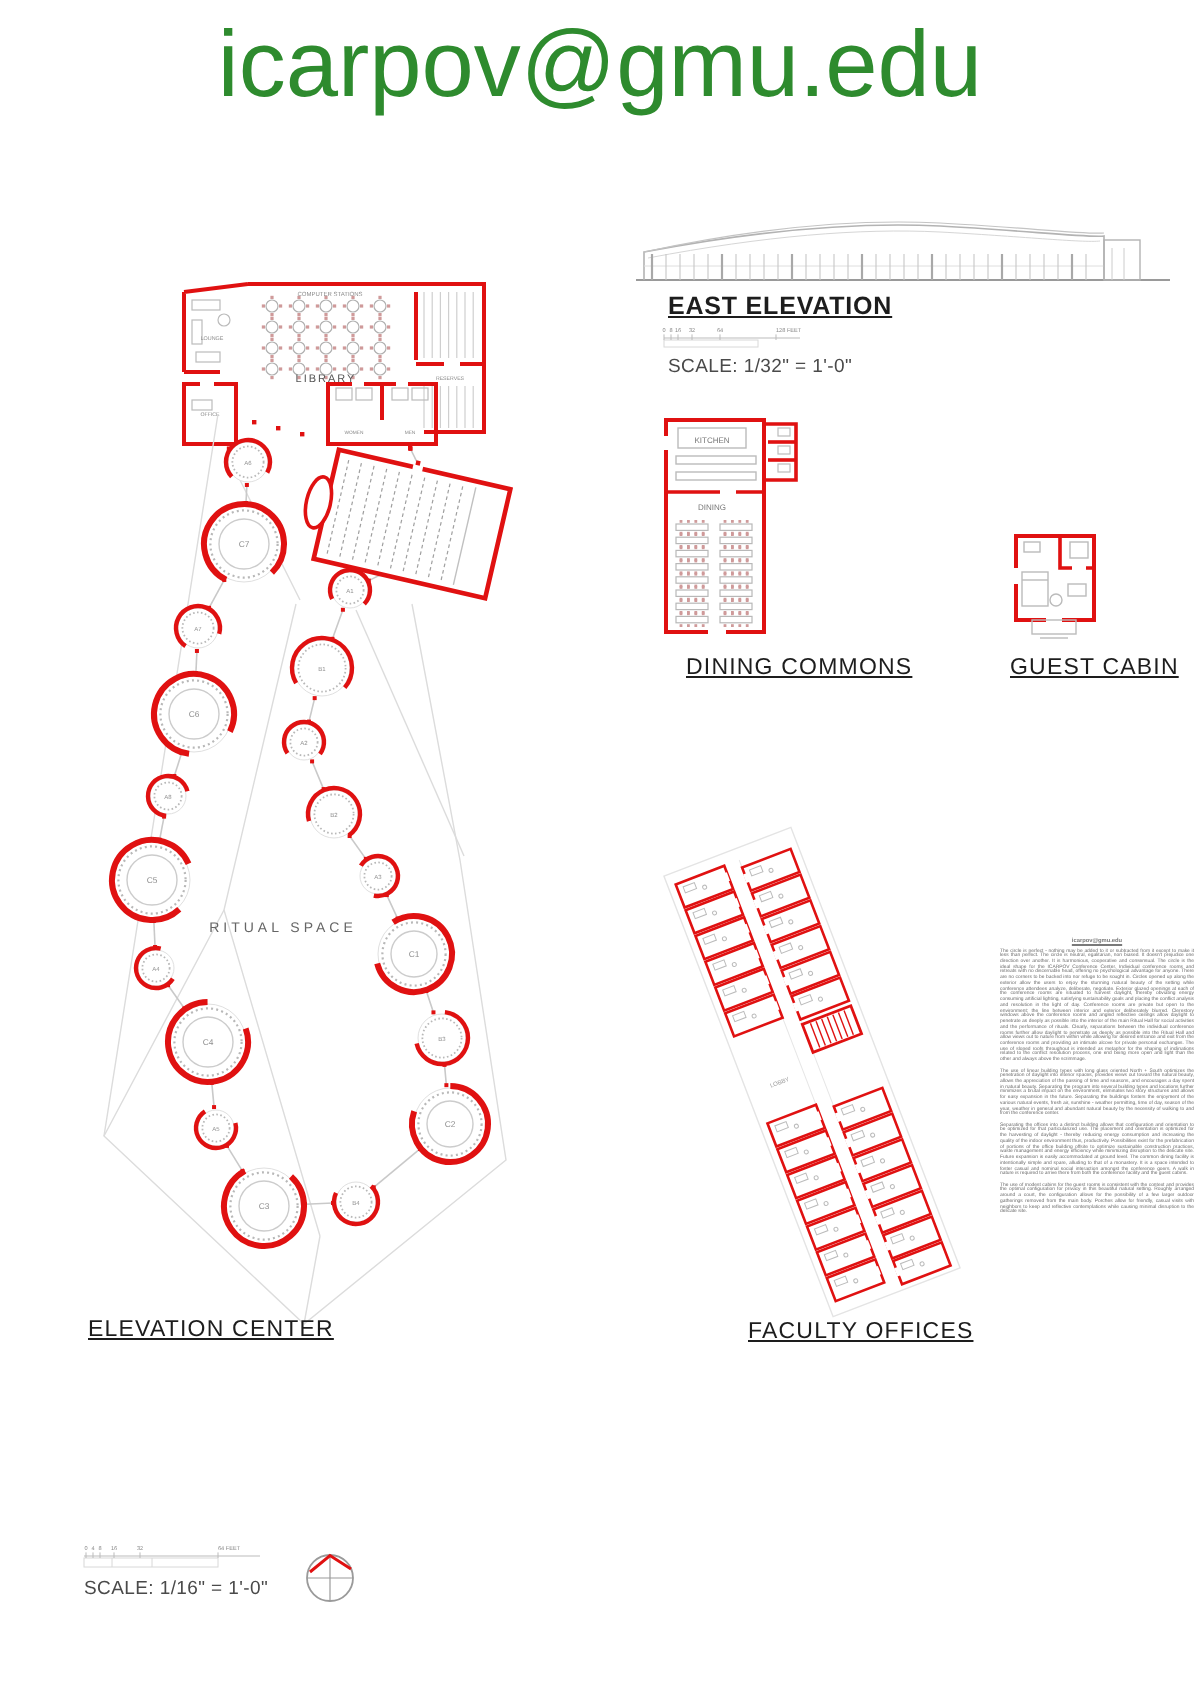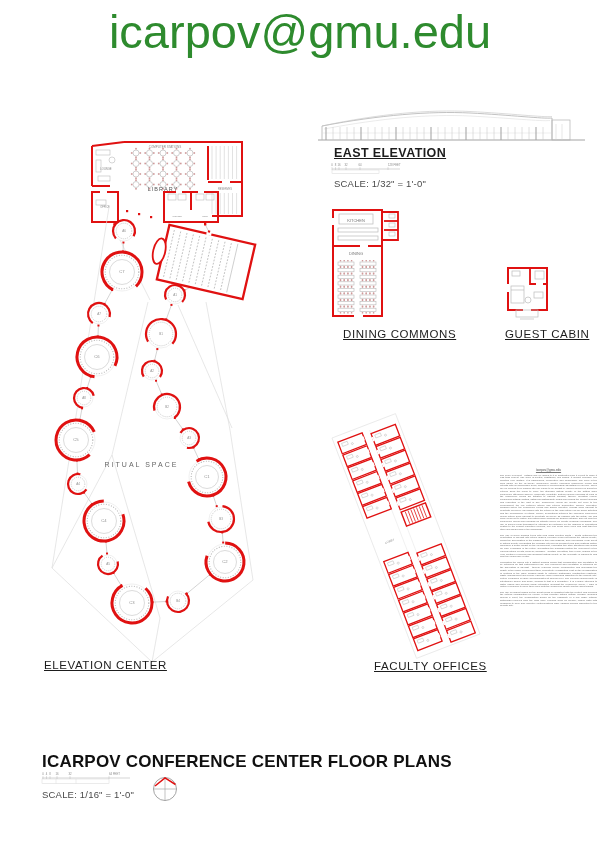--- a/index.html
+++ b/index.html
@@ -789,15 +789,14 @@
   <div class="essay">
     <h4>icarpov@gmu.edu</h4>
     <div id="essay-paragraphs">
         <p>The circle is perfect - nothing may be added to it or subtracted from it except to make it less than perfect. The circle is neutral, egalitarian, non biased. It doesn't prejudice one direction over another. It is harmonious, cooperative and consensual. The circle is the ideal shape for the ICARPOV Conference Center. Individual conference rooms and retreats with no discernable head, offering no psychological advantage for anyone. There are no corners to be backed into nor refuge to be sought in. Circles opened up along the exterior allow the users to enjoy the stunning natural beauty of the setting while conference attendees analyze, deliberate, negotiate. Exterior glazed openings at each of the conference rooms are situated to harvest daylight, thereby obviating energy consuming artificial lighting, satisfying sustainability goals and placing the conflict analysis and resolution in the light of day. Conference rooms are private but open to the environment; the line between interior and exterior deliberately blurred. Clerestory windows above the conference rooms and angled reflective ceilings allow daylight to penetrate as deeply as possible into the interior of the main Ritual Hall for social activities and the performance of rituals. Clearly, separations between the individual conference rooms further allow daylight to penetrate as deeply as possible into the Ritual Hall and allow views out to nature from within while allowing for desired entrance and exit from the conference rooms and providing an intimate alcove for private personal exchanges. The use of sloped roofs throughout is intended as metaphor for the shaping of inclinations related to the conflict resolution process, one end being more open and light than the other and always above the scrimmage.</p>
         <p>The use of linear building types with long glass oriented North + South optimizes the penetration of daylight into interior spaces, provides views out toward the natural beauty, allows the appreciation of the passing of time and seasons, and encourages a day spent in natural beauty. Separating the program into several building types and locations further minimizes a brutal impact on the environment, eliminates two story structures and allows for easy expansion in the future. Separating the buildings fosters the enjoyment of the various natural events, fresh air, sunshine - weather permitting, time of day, season of the year, weather in general and abundant natural beauty by the necessity of walking to and from the conference center.</p>
         <p>Separating the offices into a distinct building allows that configuration and orientation to be optimized for that particularized use. The placement and orientation is optimized for the harvesting of daylight - thereby reducing energy consumption and increasing the quality of the indoor environment thus, productivity. Possibilities exist for the prefabrication of portions of the office building offsite to optimize sustainable construction practices, waste management and energy efficiency while minimizing disruption to the delicate site. Future expansion is easily accommodated at ground level. The common dining facility is intentionally simple and spare, alluding to that of a monastery. It is a space intended to foster casual and nominal social interaction amongst the conference goers. A walk in nature is required to arrive there from both the conference facility and the guest cabins.</p>
         <p>The use of modest cabins for the guest rooms is consistent with the context and provides the optimal configuration for privacy in this beautiful natural setting. Roughly arranged around a court, the configuration allows for the possibility of a few larger outdoor gatherings removed from the main body. Porches allow for friendly, casual visits with neighbors to keep and reflective contemplations while causing minimal disruption to the delicate site.</p>
       </div>
   </div>
 
-  <div class="footer-title">ICARPOV CONFERENCE CENTER FLOOR PLANS</div>
   <div class="scale-note" style="left:42px;top:789px;">SCALE: 1/16" = 1'-0"</div>
 </div>
 
 </body></html>

